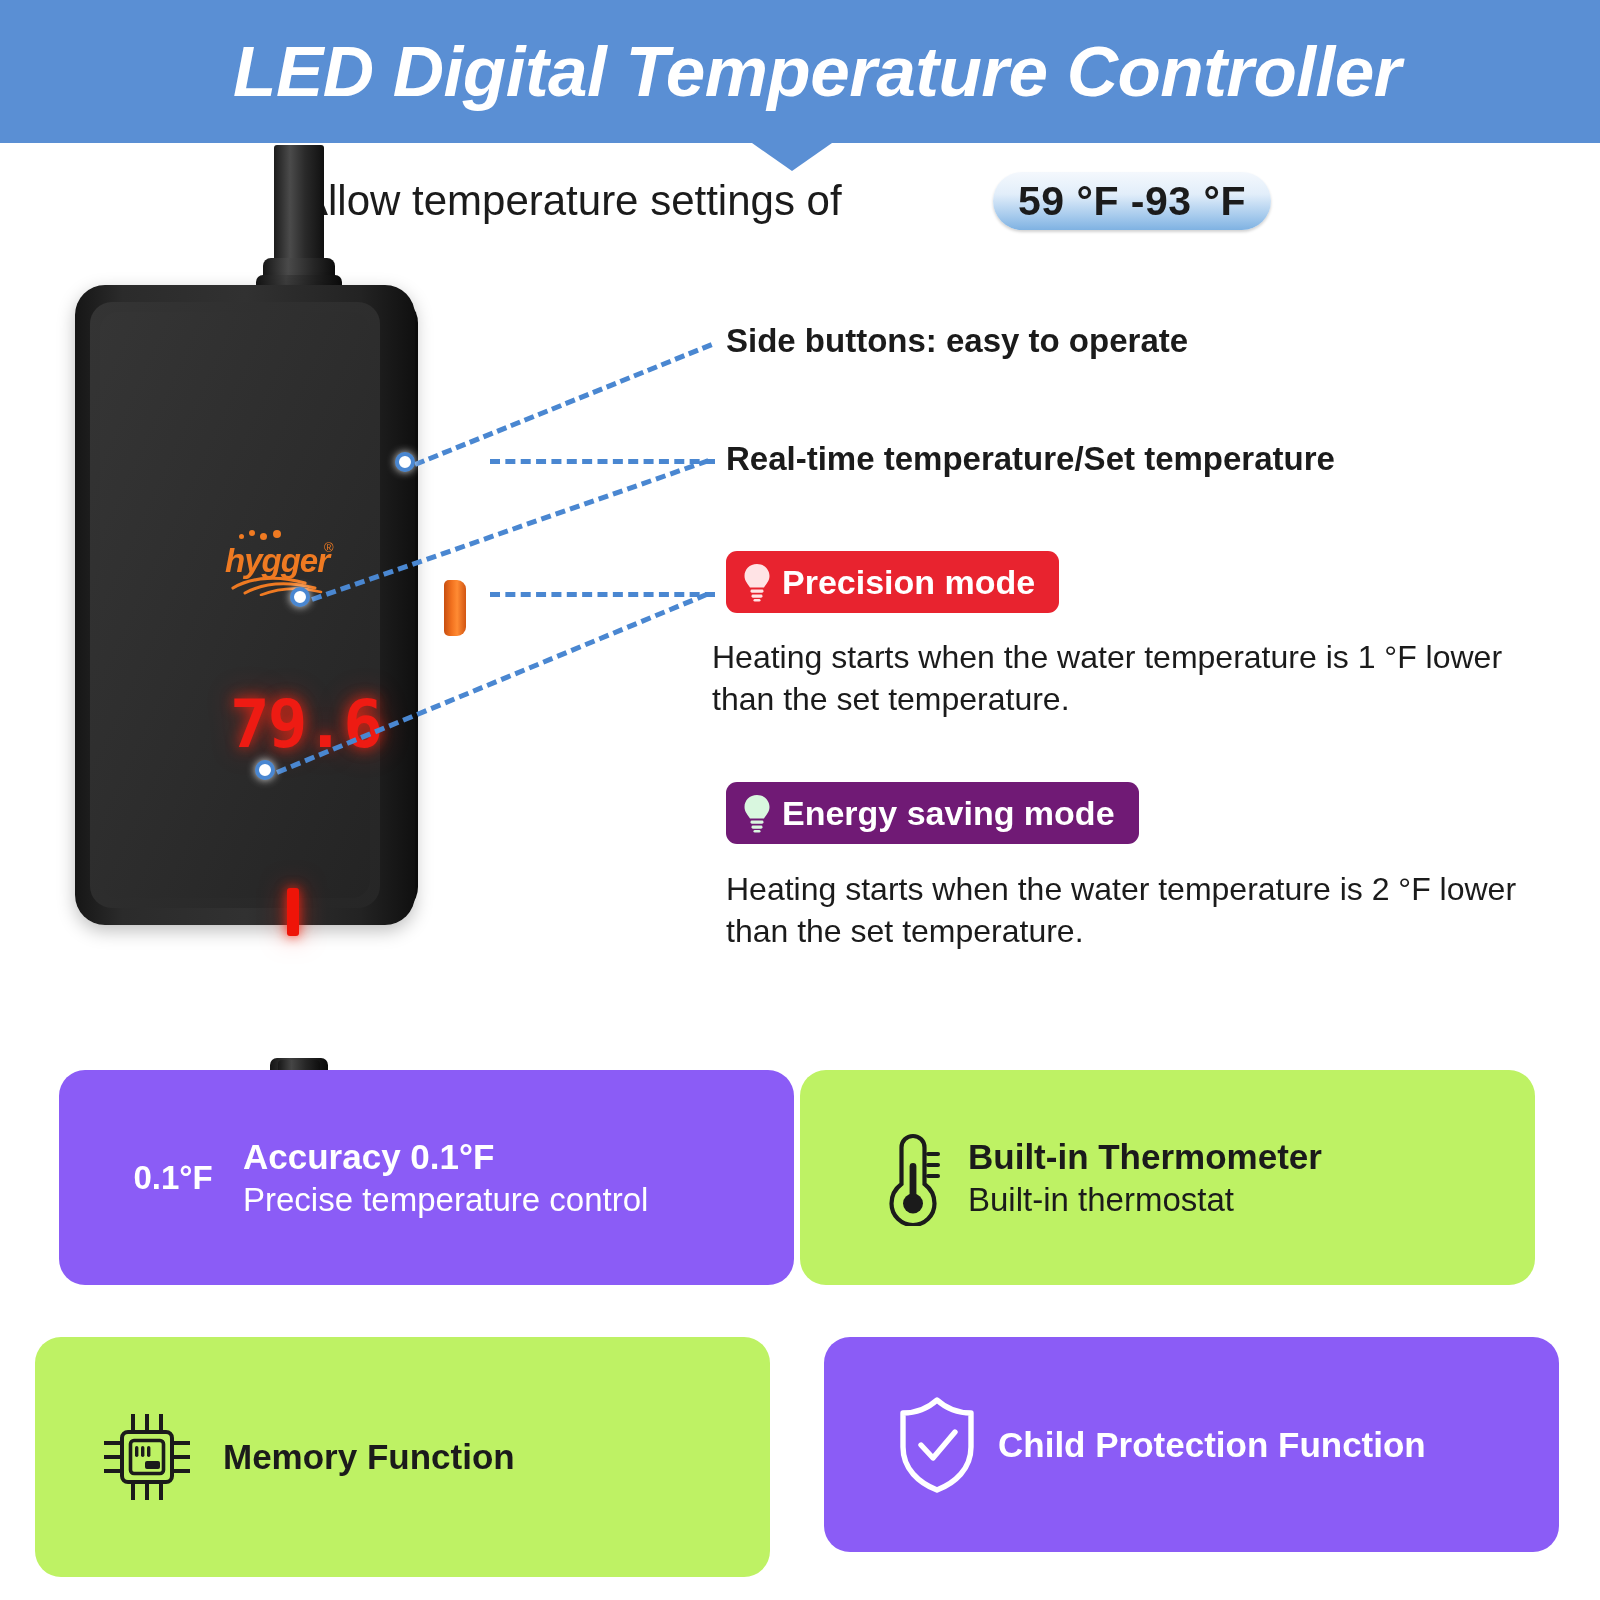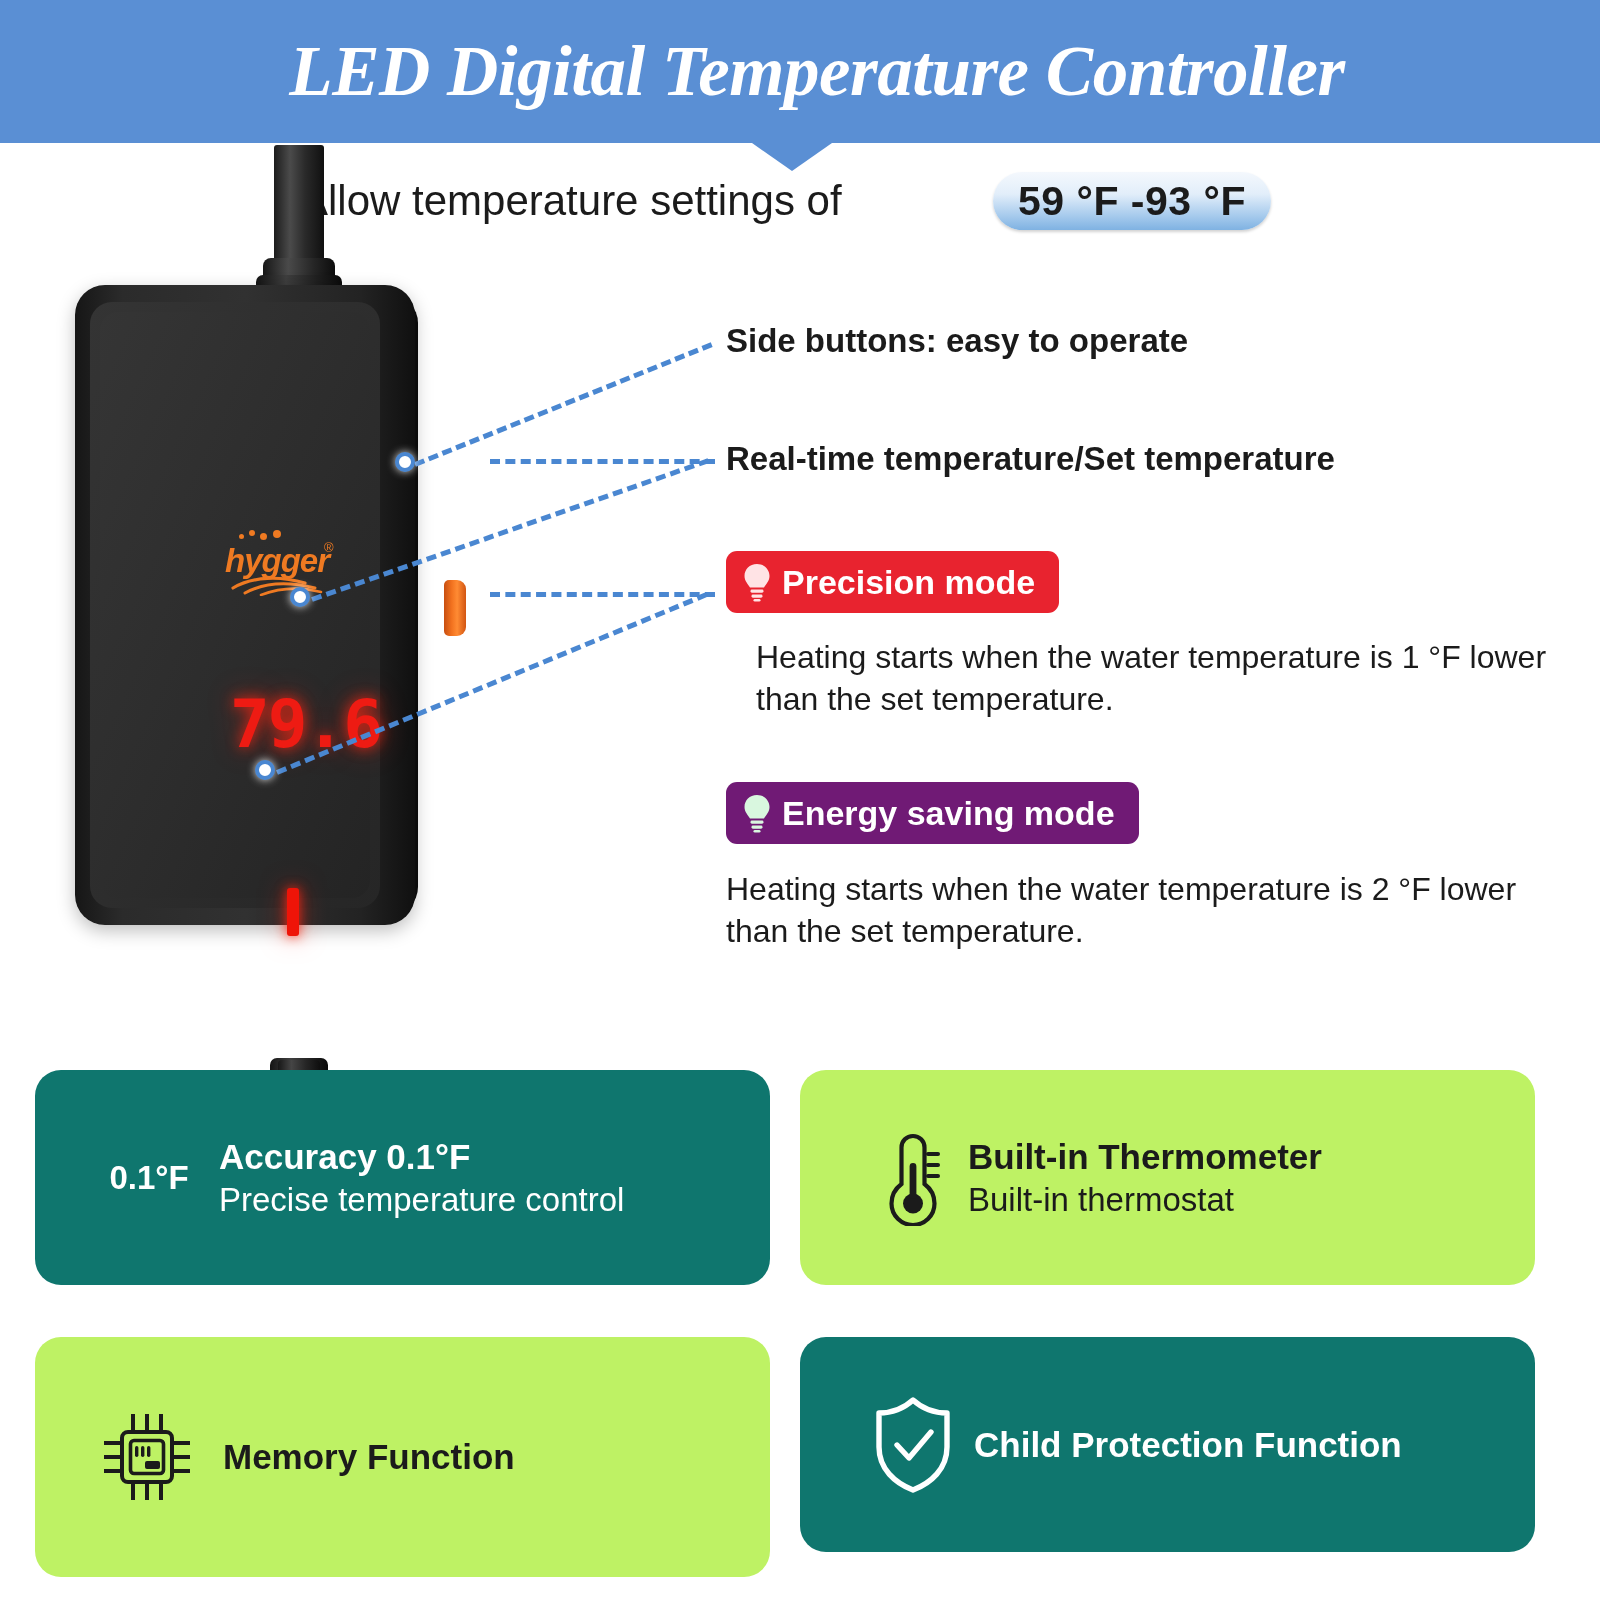--- a/index.html
+++ b/index.html
@@ -21,21 +21,20 @@
     position:absolute;left:0;top:0;width:1600px;height:143px;
     display:flex;align-items:center;justify-content:center;
     color:#ffffff;
     font-size:71px;
     font-weight:bold;
     font-style:italic;
     letter-spacing:-0.5px;
     white-space:nowrap;
     padding-left:34px;
     box-sizing:border-box;
-    font-family:Liberation Serif, serif;
   }
   .header-arrow{
     position:absolute;left:752px;top:143px;
     width:0;height:0;
     border-left:40px solid transparent;
     border-right:40px solid transparent;
     border-top:28px solid #5a8fd4;
   }
 
   
@@ -177,21 +176,21 @@
   .mode-desc{
     position:absolute;font-size:32px;color:#1b1b1b;line-height:42px;width:800px;
   }
 
   
   .card{
     position:absolute;border-radius:26px;
     display:flex;align-items:center;
     box-sizing:border-box;
   }
-  .card.blue{background:#0f766e;}
+  .card.blue{background:#8b5cf6;margin-left:24px;}
   .card.gray{background:#bef264;}
   .card-icon{
     flex:0 0 auto;display:flex;align-items:center;justify-content:center;
   }
   .card-text{flex:1 1 auto;}
   .card-title{font-size:35px;font-weight:bold;line-height:44px;white-space:nowrap;}
   .card-sub{font-size:33px;line-height:42px;}
   .card.blue .card-title,.card.blue .card-sub{color:#ffffff;}
   .card.gray .card-title,.card.gray .card-sub{color:#1b1b1b;}
   .badge-01f{
@@ -266,21 +265,21 @@
     <span class="bulb">
       <svg width="30" height="40" viewBox="0 0 30 40">
         <path d="M15 2 C7.5 2 2.5 7.5 2.5 14 C2.5 19 6 22 8 25.5 L22 25.5 C24 22 27.5 19 27.5 14 C27.5 7.5 22.5 2 15 2 Z" fill="#ffe3e5"></path>
         <rect x="8.5" y="27.5" width="13" height="3.2" rx="1.4" fill="#ffe3e5"></rect>
         <rect x="9.5" y="32.5" width="11" height="3.2" rx="1.4" fill="#ffe3e5"></rect>
         <rect x="11.5" y="37" width="7" height="2.6" rx="1.3" fill="#ffe3e5"></rect>
       </svg>
     </span>
     <span class="mode-label">Precision mode</span>
   </div>
-  <div class="mode-desc" style="left:756px;top:636px;">Heating starts when the water temperature is 1 °F lower than the set temperature.</div>
+  <div class="mode-desc" style="left:712px;top:636px;">Heating starts when the water temperature is 1 °F lower than the set temperature.</div>
 
   <div class="mode-badge green" style="left:726px;top:782px;">
     <span class="bulb">
       <svg width="30" height="40" viewBox="0 0 30 40">
         <path d="M15 2 C7.5 2 2.5 7.5 2.5 14 C2.5 19 6 22 8 25.5 L22 25.5 C24 22 27.5 19 27.5 14 C27.5 7.5 22.5 2 15 2 Z" fill="#d9f7df"></path>
         <rect x="8.5" y="27.5" width="13" height="3.2" rx="1.4" fill="#d9f7df"></rect>
         <rect x="9.5" y="32.5" width="11" height="3.2" rx="1.4" fill="#d9f7df"></rect>
         <rect x="11.5" y="37" width="7" height="2.6" rx="1.3" fill="#d9f7df"></rect>
       </svg>
     </span>

